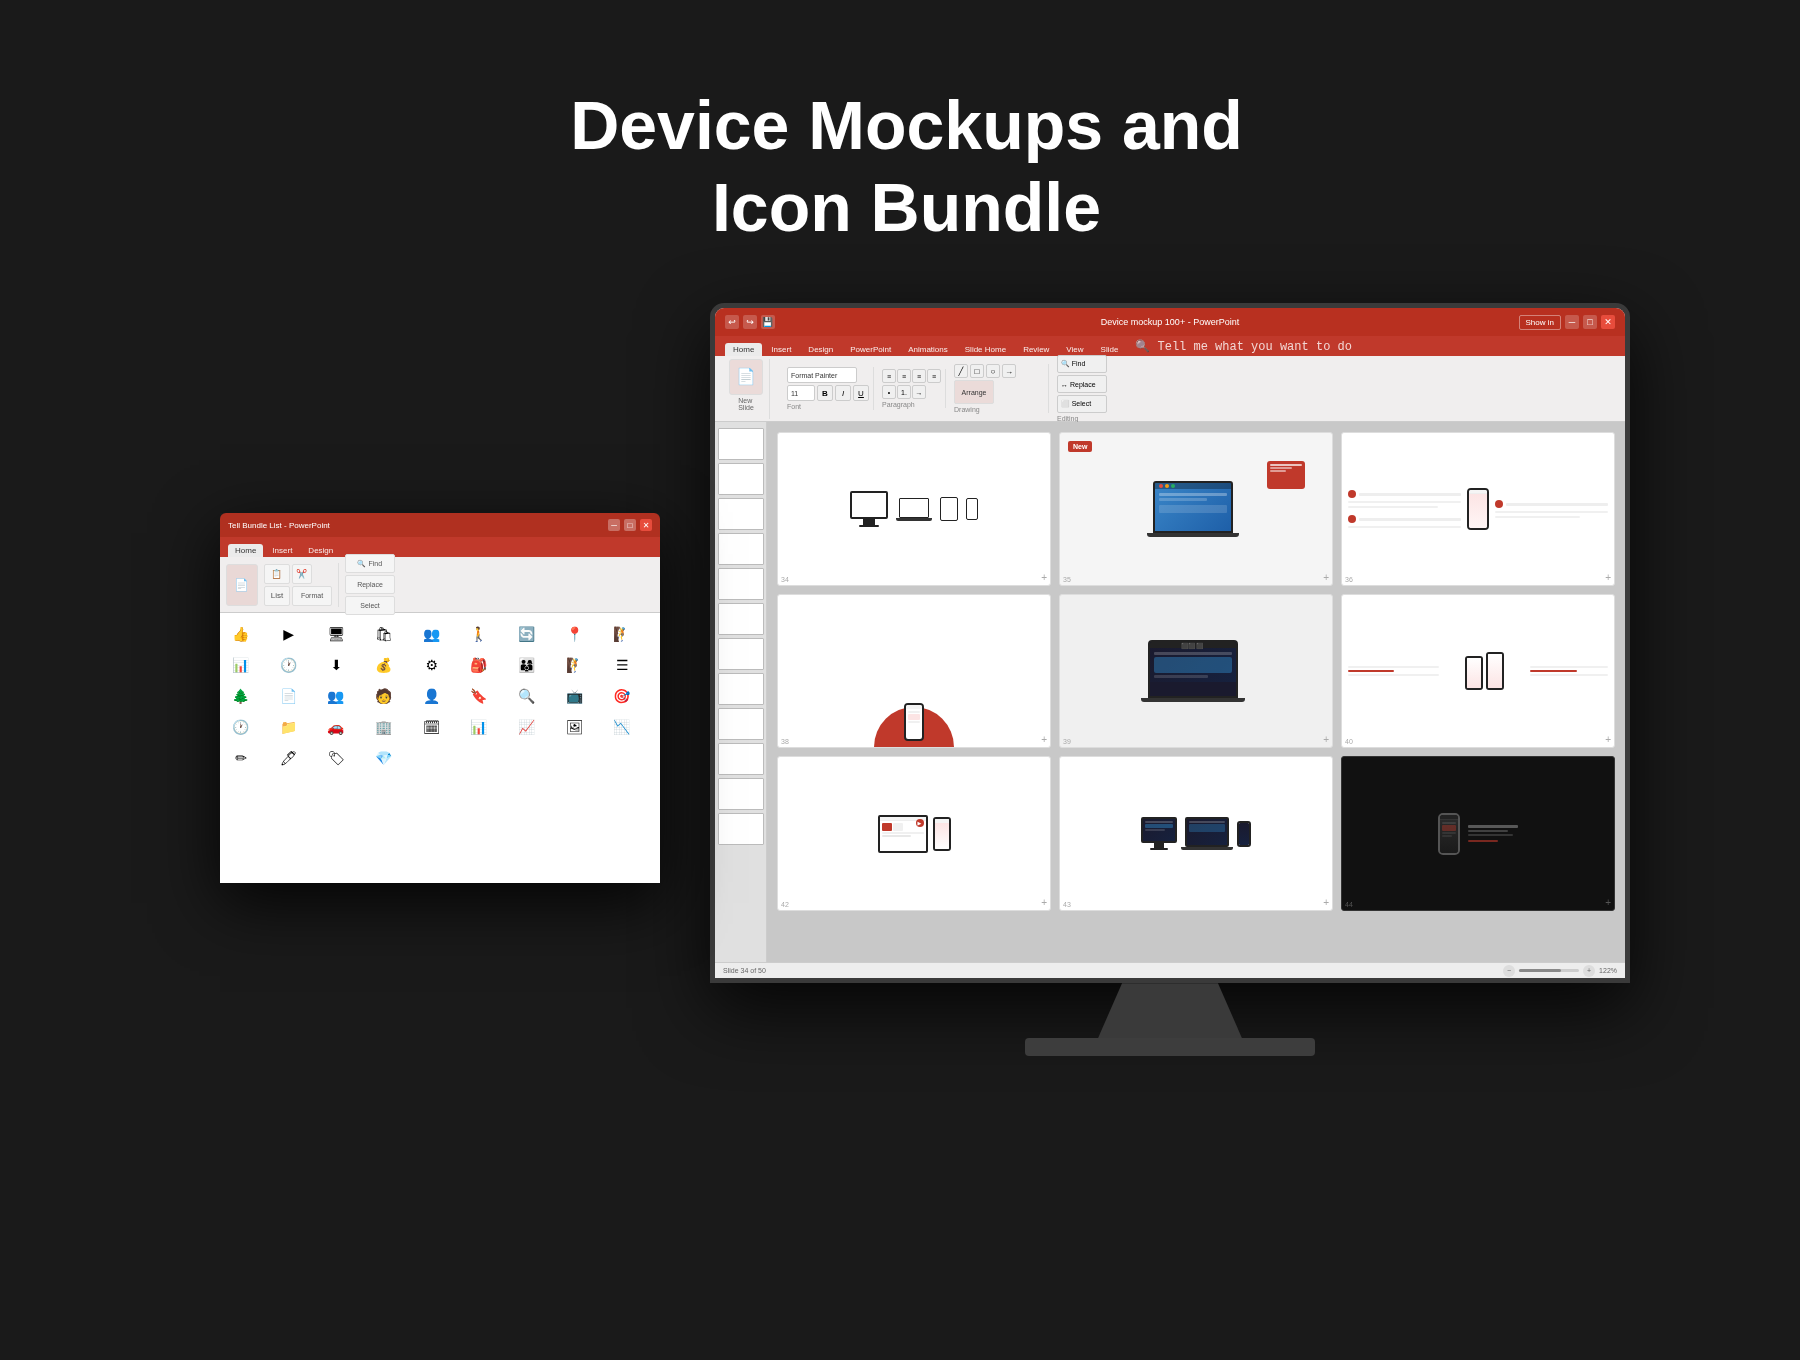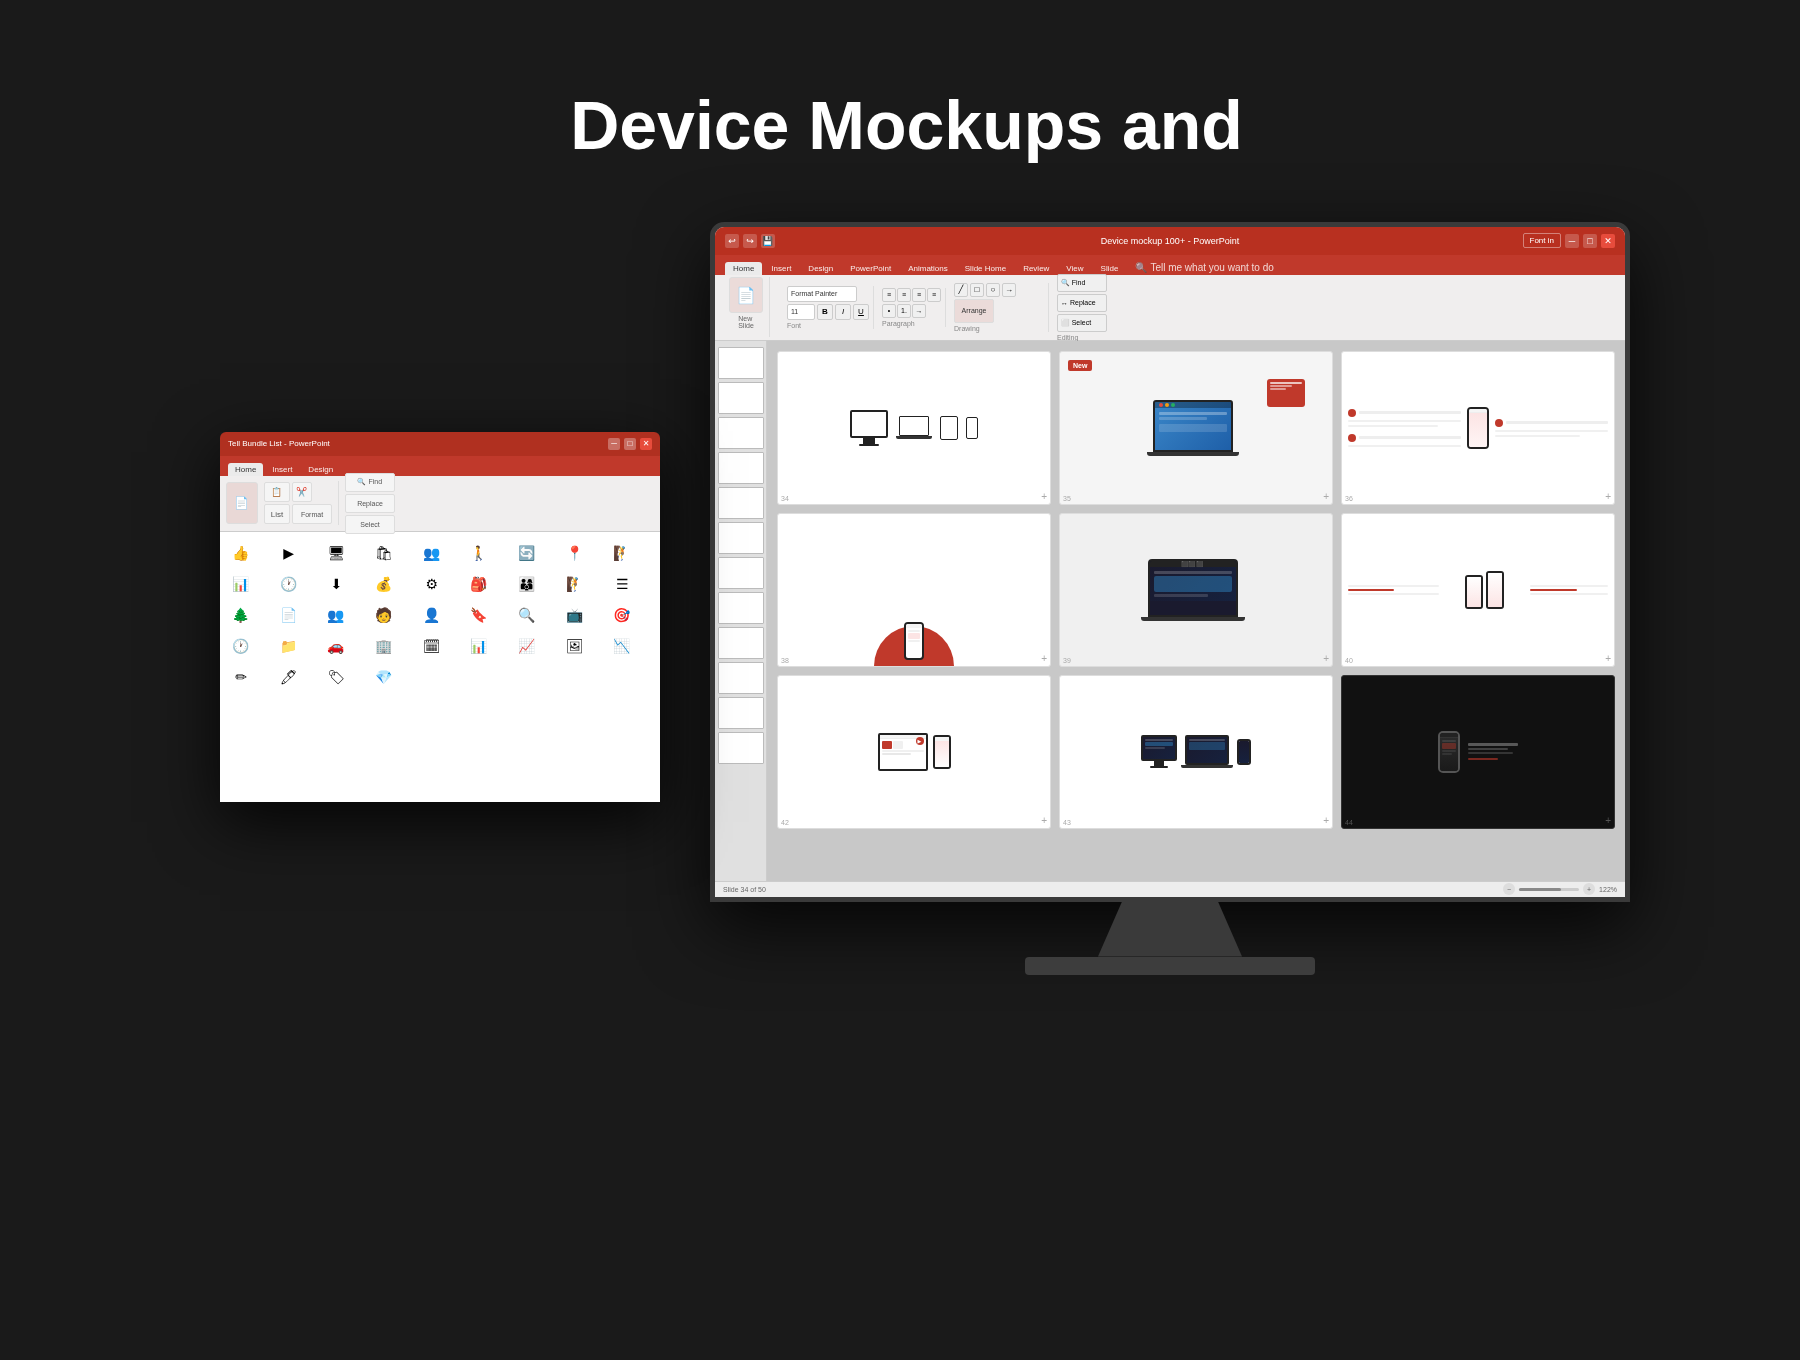--- a/index.html
+++ b/index.html
@@ -18,20 +18,21 @@
 
   </style>
 </head>
 <body>
 
 <div style="width:1800px; height:1360px; background:#1a1a1a; position:relative; overflow:hidden;">
 
   <div style="text-align:center; padding-top: 85px; padding-bottom: 55px;">
     <h1 style="color:#ffffff; font-size:68px; font-weight:900; line-height:1.2; font-family: Arial, sans-serif; margin-left: 13px;">
       <span>Device Mockups and</span><br>
+      <span>Icon Bundle</span>
     </h1>
   </div>
 
   <div style="position:relative; width:1800px; height:980px; display:flex; justify-content:center; align-items:flex-start;">
 
     <div style="position:absolute; left:220px; top:210px; width:440px; height:370px; z-index:10; box-shadow: 0 20px 60px rgba(0,0,0,0.85);">
 
       <div style="height:24px; background:#b03020; display:flex; align-items:center; justify-content:space-between; padding:0 8px; border-radius:6px 6px 0 0;">
         <div style="color:white; font-size:8px; font-family:Arial;">
           <span>Tell Bundle List - PowerPoint</span>
@@ -135,38 +136,38 @@
         <div style="width:100%; height:100%; background:#f0f0f0; display:flex; flex-direction:column;">
 
           <div style="height:28px; background:#b83020; display:flex; align-items:center; justify-content:space-between; padding:0 10px; position:relative;">
             <div style="display:flex; gap:4px; align-items:center;">
               <div style="width:14px; height:14px; background:rgba(255,255,255,0.2); border-radius:2px; display:flex; align-items:center; justify-content:center; font-size:9px; color:white;">↩</div>
               <div style="width:14px; height:14px; background:rgba(255,255,255,0.2); border-radius:2px; display:flex; align-items:center; justify-content:center; font-size:9px; color:white;">↪</div>
               <div style="width:14px; height:14px; background:rgba(255,255,255,0.2); border-radius:2px; display:flex; align-items:center; justify-content:center; font-size:9px; color:white;">💾</div>
             </div>
             <div style="position:absolute; left:50%; transform:translateX(-50%); color:white; font-size:9px; font-family:Arial;">Device mockup 100+ - PowerPoint</div>
             <div style="display:flex; gap:4px; align-items:center;">
-              <div style="font-size:8px; color:white; padding:2px 6px; border:1px solid rgba(255,255,255,0.4); border-radius:2px;">Font in</div>
+              <div style="font-size:8px; color:white; padding:2px 6px; border:1px solid rgba(255,255,255,0.4); border-radius:2px;">Show in</div>
               <div style="width:14px; height:14px; background:rgba(255,255,255,0.2); border-radius:2px; display:flex; align-items:center; justify-content:center; font-size:9px; color:white;">─</div>
               <div style="width:14px; height:14px; background:rgba(255,255,255,0.2); border-radius:2px; display:flex; align-items:center; justify-content:center; font-size:9px; color:white;">□</div>
               <div style="width:14px; height:14px; background:#e74c3c; border-radius:2px; display:flex; align-items:center; justify-content:center; font-size:9px; color:white;">✕</div>
             </div>
           </div>
 
           <div style="height:20px; background:#c0392b; display:flex; align-items:flex-end; padding:0 10px; gap:1px;">
             <div style="padding:2px 8px; font-size:8px; background:#ebebeb; color:#333; border-radius:3px 3px 0 0;">Home</div>
             <div style="padding:2px 8px; font-size:8px; color:rgba(255,255,255,0.9);">Insert</div>
             <div style="padding:2px 8px; font-size:8px; color:rgba(255,255,255,0.9);">Design</div>
             <div style="padding:2px 8px; font-size:8px; color:rgba(255,255,255,0.9);">PowerPoint</div>
             <div style="padding:2px 8px; font-size:8px; color:rgba(255,255,255,0.9);">Animations</div>
             <div style="padding:2px 8px; font-size:8px; color:rgba(255,255,255,0.9);">Slide Home</div>
             <div style="padding:2px 8px; font-size:8px; color:rgba(255,255,255,0.9);">Review</div>
             <div style="padding:2px 8px; font-size:8px; color:rgba(255,255,255,0.9);">View</div>
             <div style="padding:2px 8px; font-size:8px; color:rgba(255,255,255,0.9);">Slide</div>
-            <div style="padding:2px 8px; font-size:10px; color:rgba(255,255,255,0.8); display:flex; align-items:center; gap:3px;">🔍 Tell me what you want to do</div>
+            <div style="padding:2px 8px; font-size:12px; color:rgba(255,255,255,0.8); display:flex; align-items:center; gap:3px;font-family:Liberation Mono, monospace;">🔍 Tell me what you want to do</div>
           </div>
 
           <div style="height:66px; background:#f0eeee; border-bottom:1px solid #ccc; display:flex; align-items:center; padding:3px 8px; gap:4px;">
 
             <div style="display:flex; align-items:stretch; gap:3px; padding:0 6px; border-right:1px solid #ddd; height:60px;">
               <div style="display:flex; flex-direction:column; align-items:center;">
                 <div style="width:34px; height:36px; background:rgba(192,57,43,0.1); border:1px solid #ddd; border-radius:3px; display:flex; align-items:center; justify-content:center; font-size:16px;">📄</div>
                 <div style="font-size:7px; color:#666; margin-top:2px;">New<br>Slide</div>
               </div>
             </div>

